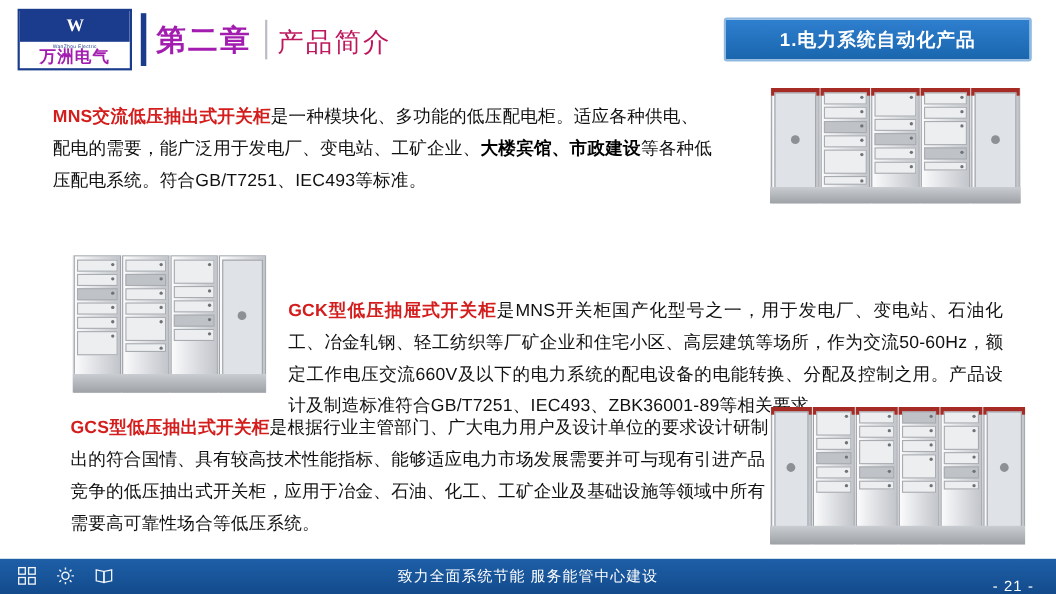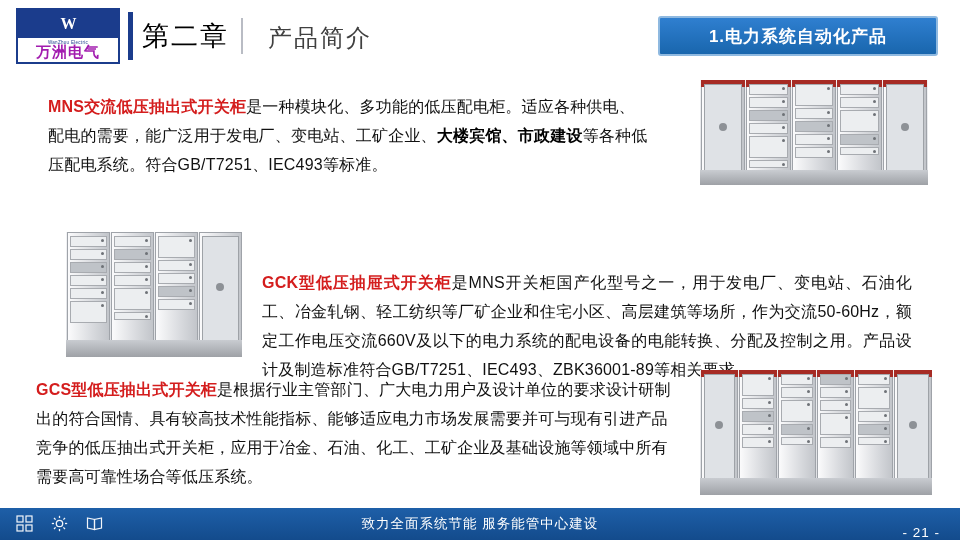--- a/index.html
+++ b/index.html
@@ -73,38 +73,37 @@
   .chapter-bar {
     position: absolute;
     left: 128px; top: 12px;
     width: 5px; height: 48px;
     background: #1b3c8c;
   }
   .chapter-title {
     position: absolute;
     left: 142px; top: 18px;
     font-size: 27px;
-    font-weight: normal;
-    color: #000000;
+    font-weight: bold;
+    color: #a21caf;
     letter-spacing: 2px;
     font-family: "Liberation Sans", sans-serif;
   }
   .chapter-div {
     position: absolute;
     left: 241px; top: 18px;
     width: 1.5px; height: 36px;
     background: #b9bcc4;
   }
   .chapter-sub {
     position: absolute;
     left: 252px; top: 22px;
     font-size: 24px;
-    color: #404040;
+    color: #be185d;
     letter-spacing: 2px;
-    margin-left: 16px;
   }
   .section-tab {
     position: absolute;
     right: 22px; top: 16px;
     min-width: 280px;
     height: 40px;
     background: linear-gradient(to bottom, #2f7fd0, #1966ad);
     border: 2px solid #8fb9e0;
     border-radius: 3px;
     color: #ffffff;
@@ -129,21 +128,21 @@
   .para .hl {
     color: #d41d1d;
     font-weight: bold;
   }
   .para .bold {
     font-weight: bold;
     color: #000000;
   }
   .p1 { left: 48px; top: 92px; width: 600px; }
   .p2 { left: 262px; top: 228px; width: 650px; text-align: justify; margin-top: 40px; }
-  .p3 { left: 36px; top: 375px; width: 640px; }
+  .p3 { left: 64px; top: 375px; width: 640px; }
 
   
   .photo {
     position: absolute;
     background: #e9eaec;
     overflow: hidden;
   }
   .img1 { left: 700px; top: 80px; width: 228px; height: 105px; }
   .img2 { left: 66px; top: 232px; width: 176px; height: 125px; }
   .img3 { left: 700px; top: 370px; width: 232px; height: 125px; }

